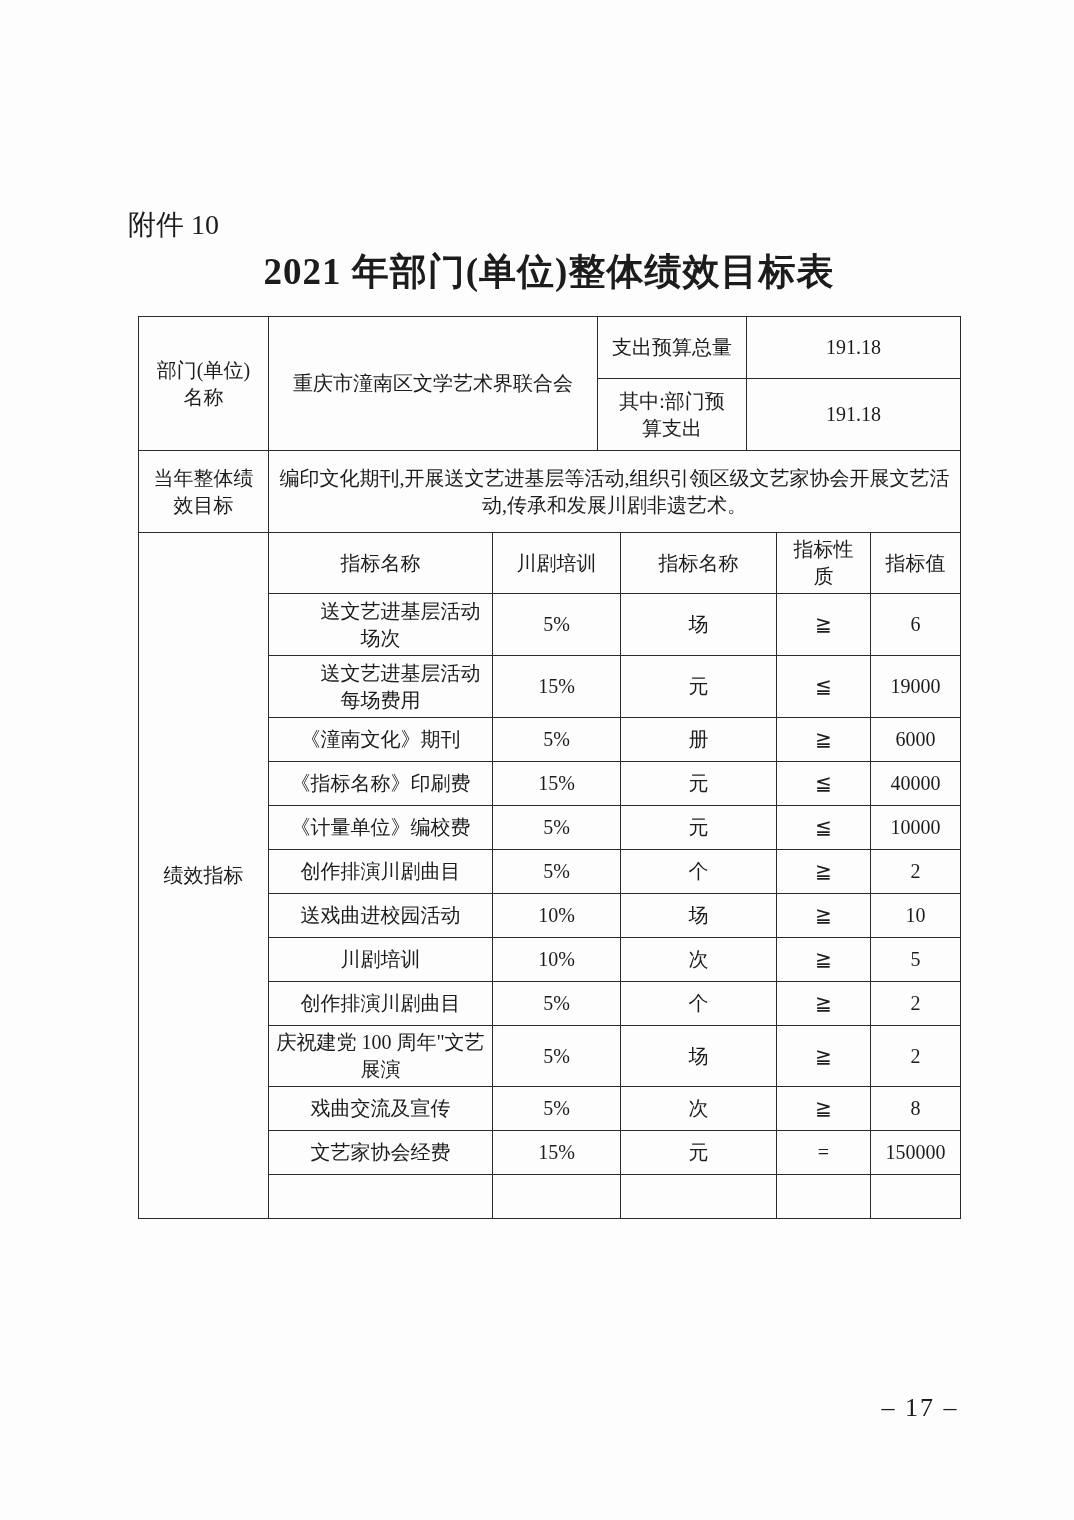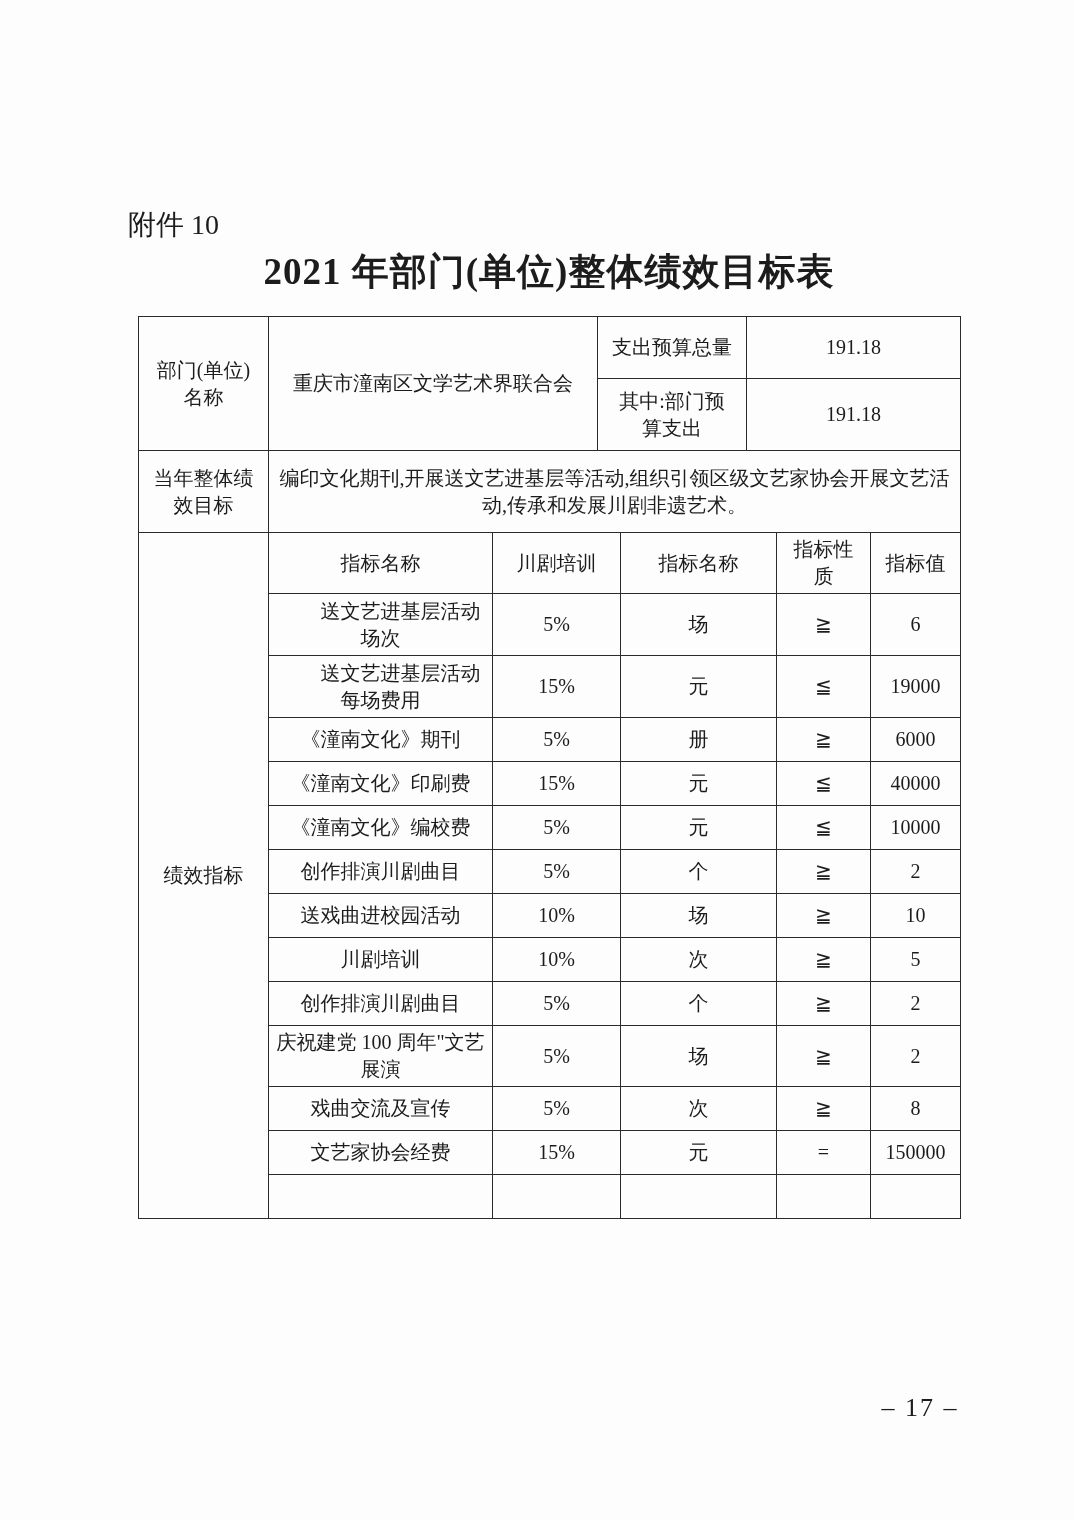--- a/index.html
+++ b/index.html
@@ -144,28 +144,28 @@
       <td>19000</td>
     </tr>
     <tr class="h44">
       <td>《潼南文化》期刊</td>
       <td colspan="2">5%</td>
       <td colspan="2">册</td>
       <td>≧</td>
       <td>6000</td>
     </tr>
     <tr class="h44">
-      <td>《潼南文化》印刷费</td>
+      <td>《指标名称》印刷费</td>
       <td colspan="2">15%</td>
       <td colspan="2">元</td>
       <td>≦</td>
       <td>40000</td>
     </tr>
     <tr class="h44">
-      <td>《潼南文化》编校费</td>
+      <td>《计量单位》编校费</td>
       <td colspan="2">5%</td>
       <td colspan="2">元</td>
       <td>≦</td>
       <td>10000</td>
     </tr>
     <tr class="h44">
       <td>创作排演川剧曲目</td>
       <td colspan="2">5%</td>
       <td colspan="2">个</td>
       <td>≧</td>

